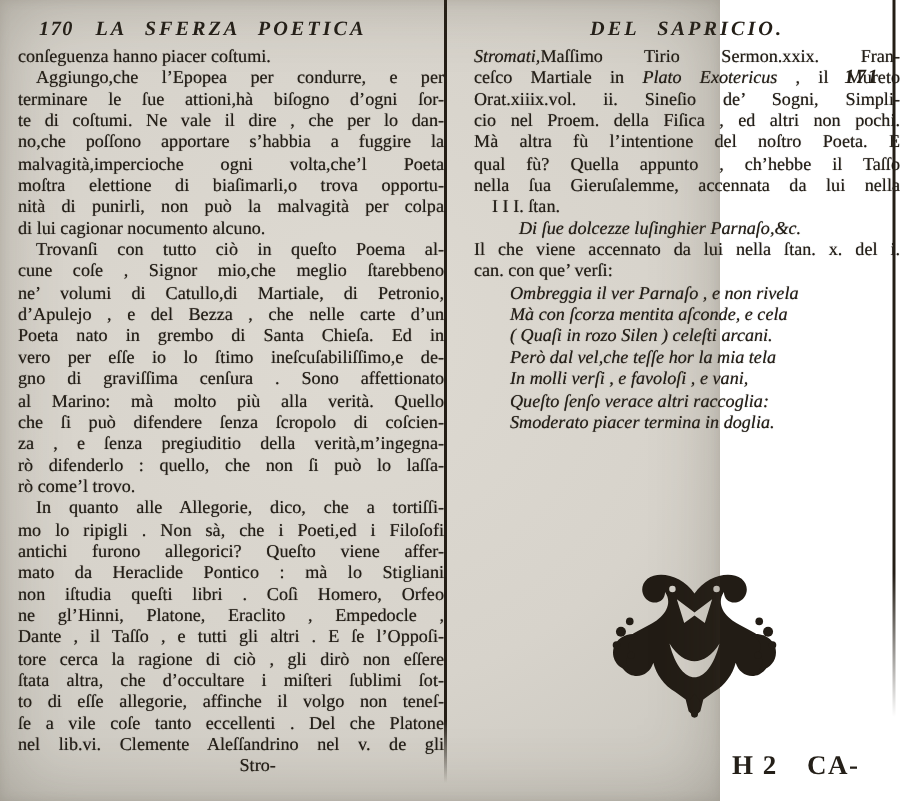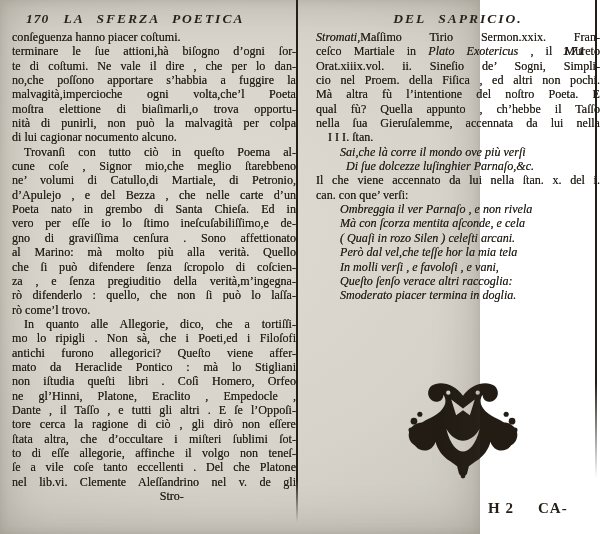--- a/index.html
+++ b/index.html
@@ -47,40 +47,41 @@
   .line.end { text-align: left; }
   .line.verse { padding-left: 24px; font-style: italic; }
   .line.v2    { padding-left: 30px; }
   .line.catch { padding-left: 52%; }
   .it { font-style: italic; }
   .ornament {
     position: absolute; left: 88px; top: 368px; width: 118px; height: 102px;
   }
   .footer {
     position: absolute; left: 0; top: 490px; width: 284px; height: 16px;
-    font-size: 15px; font-weight: bold; letter-spacing: 1px;
+    font-size: 18px; font-weight: bold; letter-spacing: 1px;
   }
   .sig   { position: absolute; left: 172px; }
   .catchR{ position: absolute; left: 222px; }
 </style>
 </head>
 <body>
 
 <div class="scan">
 
   <div class="divider"></div>
   <div class="edge-right"></div>
 
   <div class="page left">
     <div class="header">
       <span class="pageno pl">170</span>
       <span>LA SFERZA POETICA</span>
     </div>
     <div class="body">
         <div class="line end"><span>conſeguenza hanno piacer coſtumi.</span></div>
+        <div class="line j ind"><span>Aggiungo,che l’Epopea per condurre, e per</span></div>
         <div class="line j"><span>terminare le ſue attioni,hà biſogno d’ogni ſor-</span></div>
         <div class="line j"><span>te di coſtumi. Ne vale il dire , che per lo dan-</span></div>
         <div class="line j"><span>no,che poſſono apportare s’habbia a fuggire la</span></div>
         <div class="line j"><span>malvagità,impercioche ogni volta,che’l Poeta</span></div>
         <div class="line j"><span>moſtra elettione di biaſimarli,o trova opportu-</span></div>
         <div class="line j"><span>nità di punirli, non può la malvagità per colpa</span></div>
         <div class="line end"><span>di lui cagionar nocumento alcuno.</span></div>
         <div class="line j ind"><span>Trovanſi con tutto ciò in queſto Poema al-</span></div>
         <div class="line j"><span>cune coſe , Signor mio,che meglio ſtarebbeno</span></div>
         <div class="line j"><span>ne’ volumi di Catullo,di Martiale, di Petronio,</span></div>
@@ -116,21 +117,20 @@
     </div>
     <div class="body">
         <div class="line j"><span class="it">Stromati,</span><span>Maſſimo Tirio Sermon.xxix. Fran-</span></div>
         <div class="line j"><span>ceſco Martiale in </span><span class="it">Plato Exotericus</span><span> , il Mureto</span></div>
         <div class="line j"><span>Orat.xiiix.vol. ii. Sineſio de’ Sogni, Simpli-</span></div>
         <div class="line j"><span>cio nel Proem. della Fiſica , ed altri non pochi.</span></div>
         <div class="line j"><span>Mà altra fù l’intentione del noſtro Poeta. E</span></div>
         <div class="line j"><span>qual fù? Quella appunto , ch’hebbe il Taſſo</span></div>
         <div class="line j"><span>nella ſua Gieruſalemme, accennata da lui nella</span></div>
         <div class="line end ind"><span>I I I. ſtan.</span></div>
-        <div class="line verse"><span>Sai,che là corre il mondo ove più verſi</span></div>
         <div class="line verse v2"><span>Di ſue dolcezze luſinghier Parnaſo,&amp;c.</span></div>
         <div class="line j"><span>Il che viene accennato da lui nella ſtan. x. del i.</span></div>
         <div class="line end"><span>can. con que’ verſi:</span></div>
         <div class="line verse"><span>Ombreggia il ver Parnaſo , e non rivela</span></div>
         <div class="line verse"><span>Mà con ſcorza mentita aſconde, e cela</span></div>
         <div class="line verse"><span>( Quaſi in rozo Silen ) celeſti arcani.</span></div>
         <div class="line verse"><span>Però dal vel,che teſſe hor la mia tela</span></div>
         <div class="line verse"><span>In molli verſi , e favoloſi , e vani,</span></div>
         <div class="line verse"><span>Queſto ſenſo verace altri raccoglia:</span></div>
         <div class="line verse"><span>Smoderato piacer termina in doglia.</span></div>

